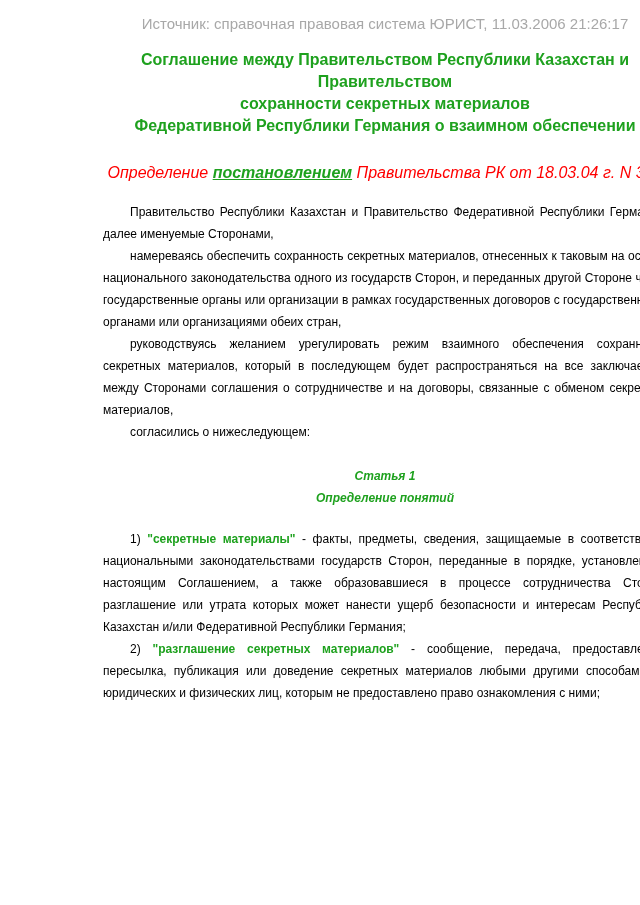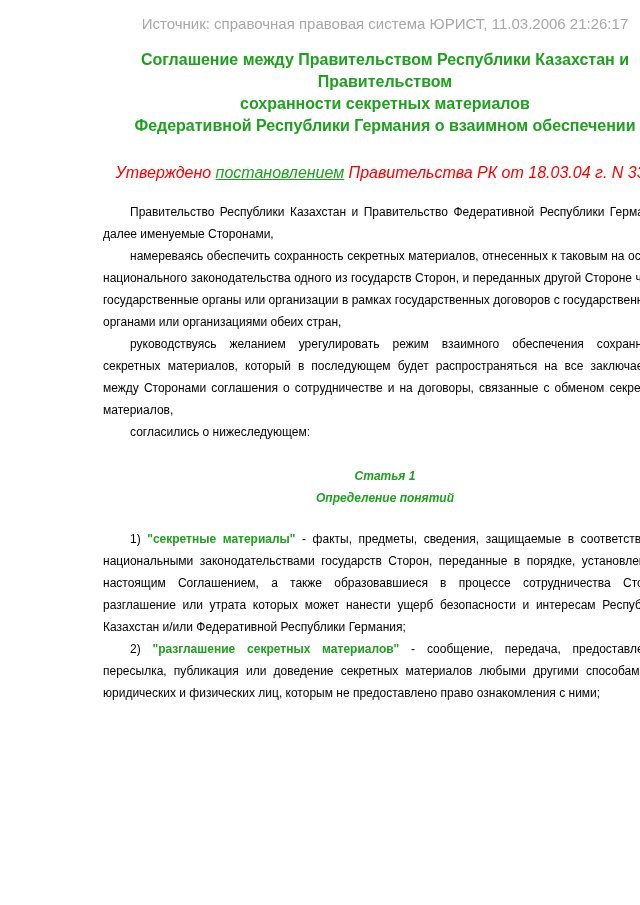--- a/index.html
+++ b/index.html
@@ -34,21 +34,21 @@
   .approval-line {
     margin: 25px 13px 0 63px;
     text-align: center;
     font-style: italic;
     font-size: 16px;
     line-height: 22px;
   }
   .approval-line .red-text { color: var(--red, #ff0000); }
   .approval-line .green-link {
     color: var(--green, #1ea11e);
-    font-weight: normal;
+    font-weight: bold;
     text-decoration: underline;
     cursor: pointer;
   }
   .doc-body {
     margin: 17px 13px 0 63px;
     font-size: 12px;
     line-height: 22px;
     text-align: justify;
   }
   .doc-body p {
@@ -74,21 +74,21 @@
 
   <div class="source-line">Источник: справочная правовая система ЮРИСТ, 11.03.2006 21:26:17</div>
 
   <div class="doc-title">
     <div>Соглашение между Правительством Республики Казахстан и</div>
     <div>Правительством</div>
     <div>сохранности секретных материалов</div>
     <div>Федеративной Республики Германия о взаимном обеспечении</div>
   </div>
 
-  <div class="approval-line"><span class="red-text">Утверждено </span><span class="green-link">постановлением</span><span class="red-text"> Правительства РК от 18.03.04 г. N 335</span></div>
+  <div class="approval-line"><span class="red-text">Определение </span><span class="green-link">постановлением</span><span class="red-text"> Правительства РК от 18.03.04 г. N 335</span></div>
 
   <div class="doc-body">
       <p><span>Правительство Республики Казахстан и Правительство Федеративной Республики Германия, далее именуемые Сторонами,</span></p>
       <p><span>намереваясь обеспечить сохранность секретных материалов, отнесенных к таковым на основе национального законодательства одного из государств Сторон, и переданных другой Стороне через государственные органы или организации в рамках государственных договоров с государственными органами или организациями обеих стран,</span></p>
       <p><span>руководствуясь желанием урегулировать режим взаимного обеспечения сохранности секретных материалов, который в последующем будет распространяться на все заключаемые между Сторонами соглашения о сотрудничестве и на договоры, связанные с обменом секретных материалов,</span></p>
       <p><span>согласились о нижеследующем:</span></p>
       <div class="article-heading">
         <div>Статья 1</div>
         <div>Определение понятий</div>
       </div>

